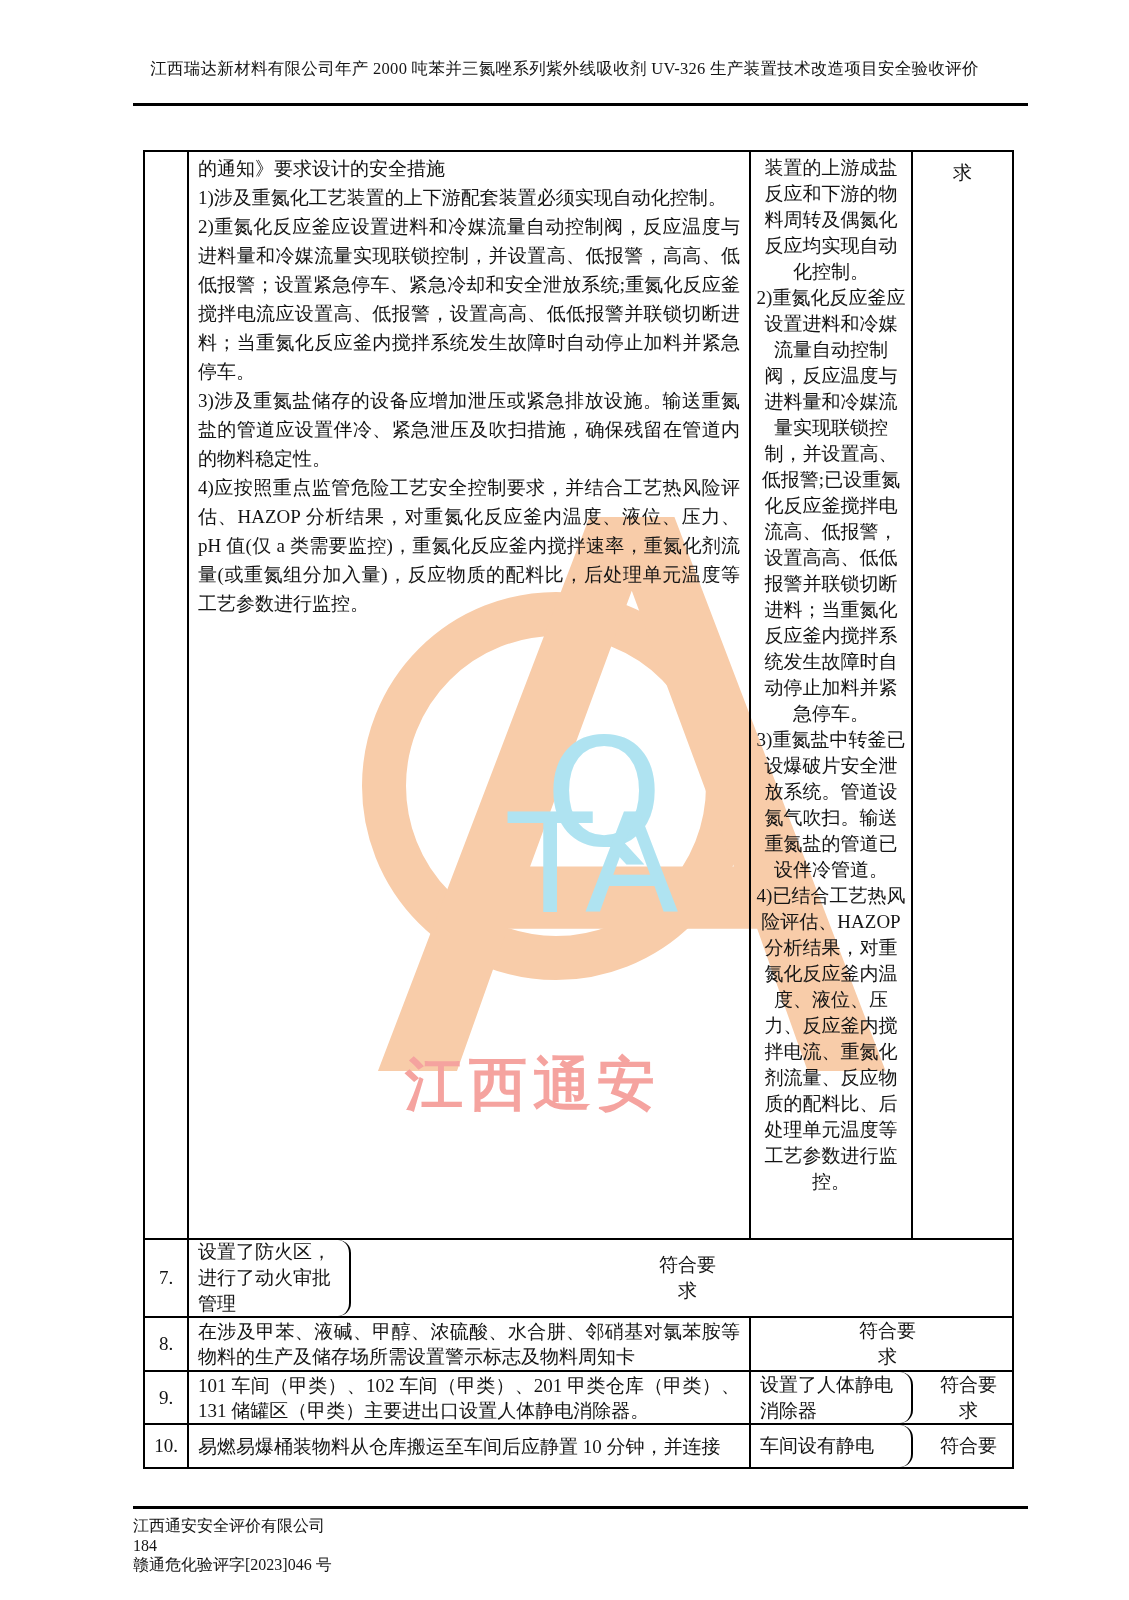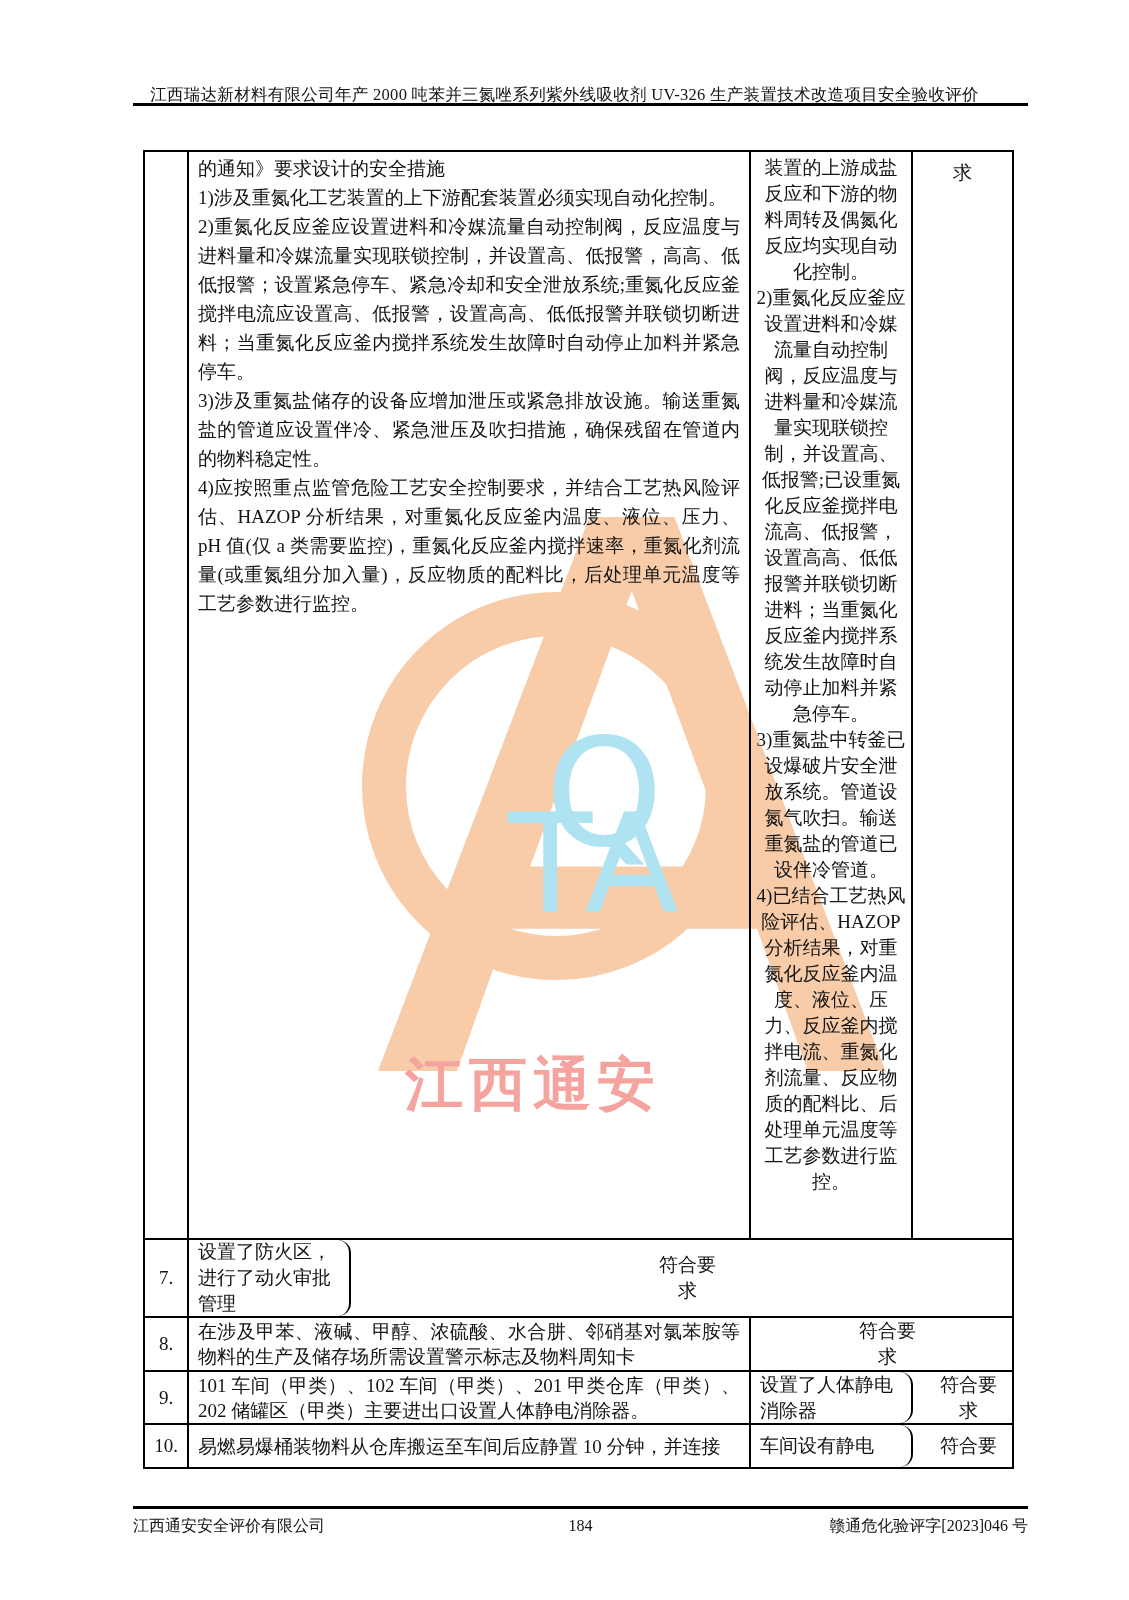--- a/index.html
+++ b/index.html
@@ -38,21 +38,21 @@
     font-size:138px; line-height:1; letter-spacing:3px; color:#afe3f1;
   }
   .wm-text {
     left:405px; top:1046px;
     font-size:58px; font-weight:bold; letter-spacing:6px;
     color:#f5a39f;
   }
 
   
   .header-title {
-    position:absolute; left:0; top:84px; width:100%;
+    position:absolute; left:0; top:58px; width:100%;
     text-align:center; font-size:16.5px; letter-spacing:0.3px;
     z-index:1;
   }
   .header-rule {
     position:absolute; left:133px; top:103px; width:895px; height:3px;
     background:#000; z-index:1;
   }
 
   
   .vtable {
@@ -87,20 +87,21 @@
   .t-row:not(.r6) .c-concl{ display:flex; align-items:center; justify-content:center;margin-left:12px; }
 
   
   .footer {
     position:absolute; left:133px; top:1506px; width:895px;
     border-top:3px solid #000;
     padding-top:7px;
     display:flex; align-items:baseline;
     font-size:16px;
     z-index:1;
+    flex-direction:column;
   }
   .footer .f-left   { flex:1; text-align:left; }
   .footer .f-center { flex:0 0 auto; text-align:center; }
   .footer .f-right  { flex:1; text-align:right; }
 </style>
 </head>
 <body>
 
 <div class="page">
 
@@ -140,21 +141,21 @@
 
     <div class="t-row r8">
       <div class="cell c-no">8.</div>
       <div class="cell c-main">在涉及甲苯、液碱、甲醇、浓硫酸、水合肼、邻硝基对氯苯胺等物料的生产及储存场所需设置警示标志及物料周知卡</div>
       <div class="cell c-concl pre">符合要
 求</div>
     </div>
 
     <div class="t-row r9">
       <div class="cell c-no">9.</div>
-      <div class="cell c-main">101 车间（甲类）、102 车间（甲类）、201 甲类仓库（甲类）、202 储罐区（甲类）主要进出口设置人体静电消除器。</div>
+      <div class="cell c-main">101 车间（甲类）、102 车间（甲类）、201 甲类仓库（甲类）、131 储罐区（甲类）主要进出口设置人体静电消除器。</div>
       <div class="cell c-res">设置了人体静电消除器</div>
       <div class="cell c-concl pre">符合要
 求</div>
     </div>
 
     <div class="t-row r10">
       <div class="cell c-no">10.</div>
       <div class="cell c-main">易燃易爆桶装物料从仓库搬运至车间后应静置 10 分钟，并连接</div>
       <div class="cell c-res">车间设有静电</div>
       <div class="cell c-concl pre">符合要</div>

